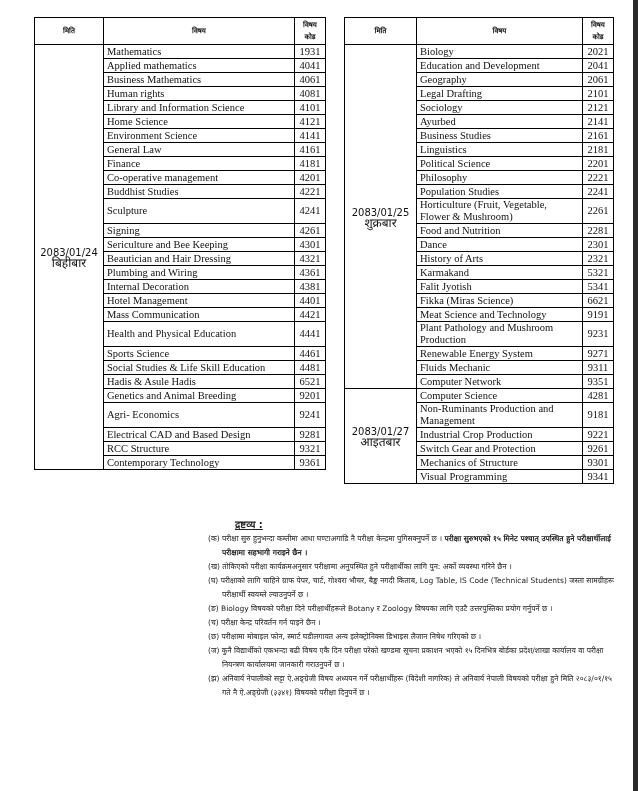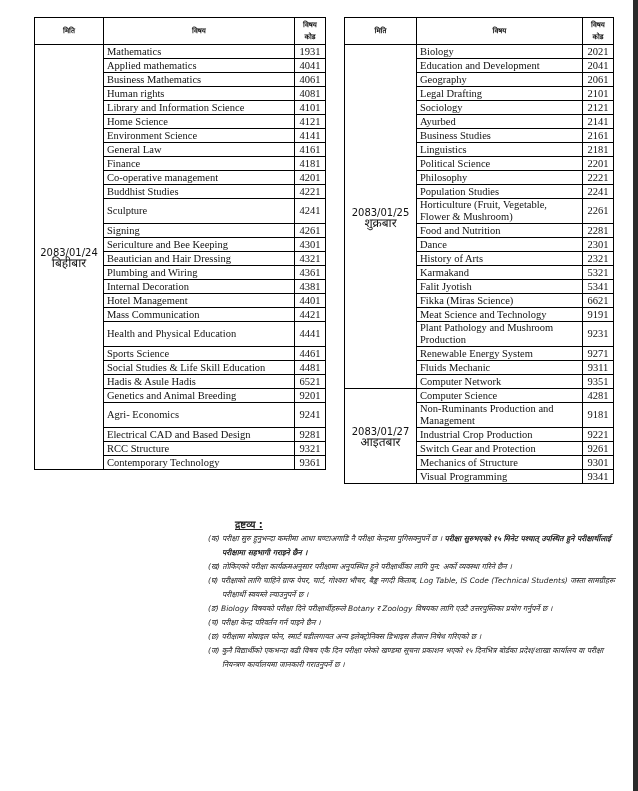--- a/index.html
+++ b/index.html
@@ -8,21 +8,21 @@
   table.sched { position:absolute; border-collapse:collapse; font-size:10.5px; }
   table.sched td, table.sched th { border:1px solid #000; padding:0 3px; line-height:12px; }
   table.sched th { font-family:"DejaVu Sans", sans-serif; font-size:7px; font-weight:bold; text-align:center; height:26px; }
   table.sched td.date { text-align:center; vertical-align:middle; font-family:"DejaVu Sans", sans-serif; font-size:10px; }
   table.sched td.date .day { display:block; font-size:12px; font-weight:normal; line-height:8px; }
   table.sched td.code { text-align:center; }
   #left { left:34px; top:17px; width:292px; }
   #right { left:344px; top:17px; width:270px; }
   .notes { position:absolute; left:208px; top:518px; width:412px; font-family:"DejaVu Sans", sans-serif; font-size:7.5px; line-height:14px; color:#222; }
   .notes .title { font-weight:bold; text-decoration:underline; font-size:10px;padding-left:27px; }
-  .notes .item { padding-left:14px; text-indent:-14px;font-style:italic; }
+  .notes .item { padding-left:14px; text-indent:-14px; }
   .notes b { font-weight:bold; }
   .sign { position:absolute; left:548px; top:784px; font-family:"DejaVu Sans", sans-serif; font-size:7.5px; font-weight:bold;margin-top:20px; }
 </style>
 </head>
 <body>
 
 <div class="edge"></div>
 
 <table class="sched" id="left">
   <thead>
@@ -282,16 +282,17 @@
 <div class="notes">
   <div class="title">द्रष्टव्य :</div>
   <div id="notes-list">
       <div class="item"><span>(क) परीक्षा सुरु हुनुभन्दा कम्तीमा आधा घण्टाअगाडि नै परीक्षा केन्द्रमा पुगिसक्नुपर्ने छ । </span><b>परीक्षा सुरुभएको १५ मिनेट पश्चात् उपस्थित हुने परीक्षार्थीलाई परीक्षामा सहभागी गराइने छैन ।</b></div>
       <div class="item"><span>(ख) तोकिएको परीक्षा कार्यक्रमअनुसार परीक्षामा अनुपस्थित हुने परीक्षार्थीका लागि पुन: अर्को व्यवस्था गरिने छैन ।</span></div>
       <div class="item"><span>(घ) परीक्षाको लागि चाहिने ग्राफ पेपर, चार्ट, गोश्वरा भौचर, बैङ्क नगदी किताब, Log Table, IS Code (Technical Students) जस्ता सामग्रीहरू परीक्षार्थी स्वयम्ले ल्याउनुपर्ने छ ।</span></div>
       <div class="item"><span>(ङ) Biology विषयको परीक्षा दिने परीक्षार्थीहरूले Botany  र Zoology विषयका लागि एउटै उत्तरपुस्तिका प्रयोग गर्नुपर्ने छ ।</span></div>
       <div class="item"><span>(च) परीक्षा केन्द्र परिवर्तन गर्न पाइने छैन ।</span></div>
       <div class="item"><span>(छ) परीक्षामा मोबाइल फोन, स्मार्ट घडीलगायत अन्य इलेक्ट्रोनिक्स डिभाइस लैजान निषेध गरिएको छ ।</span></div>
       <div class="item"><span>(ज) कुनै विद्यार्थीको एकभन्दा बढी विषय एकै दिन परीक्षा परेको खण्डमा सूचना प्रकाशन भएको १५ दिनभित्र बोर्डका प्रदेश/शाखा कार्यालय वा परीक्षा नियन्त्रण कार्यालयमा जानकारी गराउनुपर्ने छ ।</span></div>
+      <div class="item"><span>(झ) अनिवार्य नेपालीको सट्टा ऐ.अङ्ग्रेजी विषय अध्ययन गर्ने परीक्षार्थीहरू (विदेशी नागरिक) ले अनिवार्य नेपाली विषयको परीक्षा हुने मिति २०८३/०१/१५ गते नै ऐ.अङ्ग्रेजी (३३४१) विषयको परीक्षा दिनुपर्ने छ ।</span></div>
     </div>
 </div>
 
 <div class="sign">- परीक्षा नियन्त्रक</div>
 
 </body></html>

